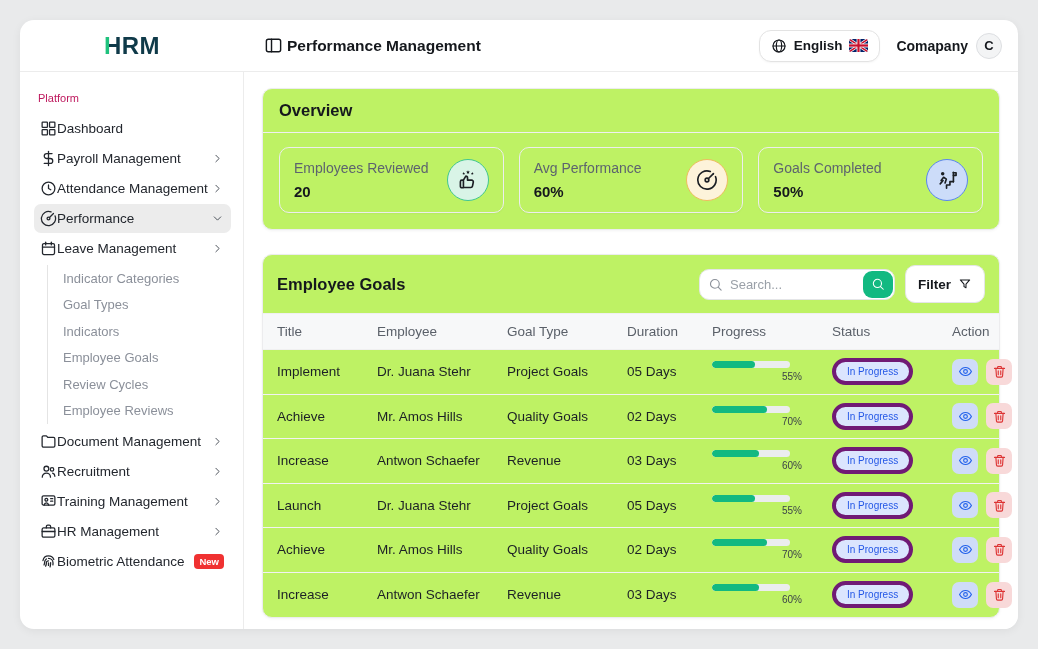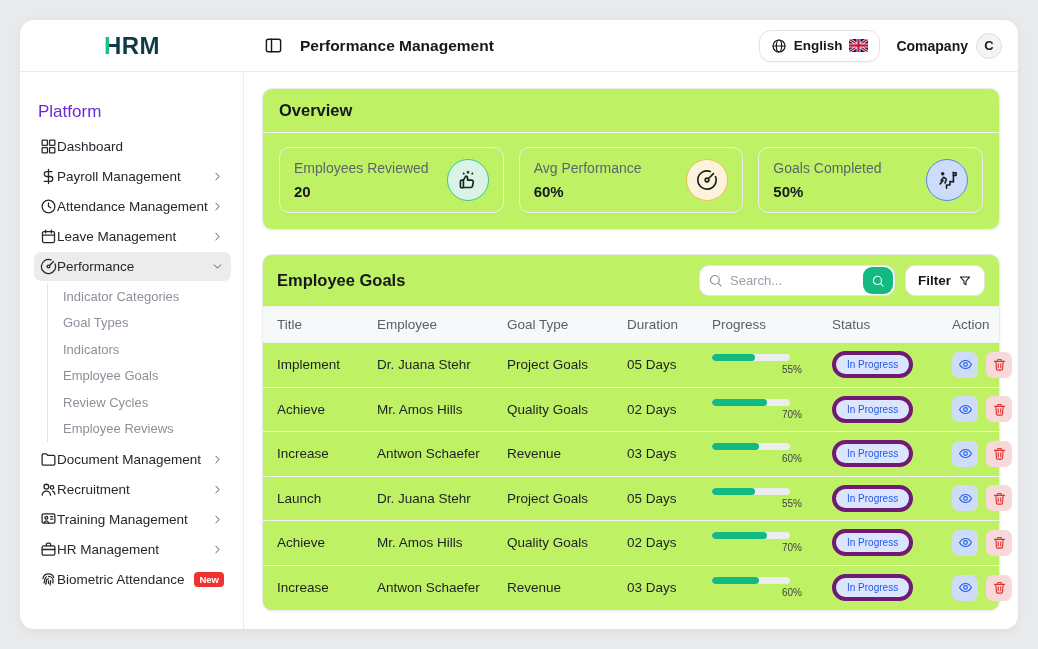--- a/index.html
+++ b/index.html
@@ -14,34 +14,34 @@
     position:absolute; left:20px; top:20px; width:998px; height:609px;
     background:#fff; border-radius:14px;
     box-shadow:0 2px 10px rgba(0,0,0,.06);
     display:flex; flex-direction:column; overflow:hidden;
   }
   
   .header { height:52px; flex:0 0 52px; display:flex; align-items:center; border-bottom:1px solid #ececec; }
   .logo-zone { width:224px; flex:0 0 224px; display:flex; justify-content:center; align-items:center; }
   .logo { font-size:24px; font-weight:800; letter-spacing:.5px; color:#0f3a49; }
   .logo .h2tone { background:linear-gradient(90deg,#1fc27d 0 27%,#0f3a49 27%); -webkit-background-clip:text; background-clip:text; color:transparent; }
-  .head-main { flex:1; display:flex; align-items:center; gap:17px; padding:0 16px 0 20px; }
+  .head-main { flex:1; display:flex; align-items:center; gap:4px; padding:0 16px 0 20px; }
   .page-title { font-size:15.5px; font-weight:700; color:#15181d; }
   .head-right { margin-left:auto; display:flex; align-items:center; gap:16px; }
   .lang-btn { display:flex; align-items:center; gap:7px; height:32px; padding:0 11px; background:#fff;
     border:1px solid #e3e3e3; border-radius:12px; font-size:13.5px; font-weight:600; color:#15181d; cursor:pointer;
     box-shadow:0 1px 2px rgba(0,0,0,.04); }
   .flag { width:19px; height:13px; border-radius:2.5px; overflow:hidden; display:inline-block; }
   .company { display:flex; align-items:center; gap:8px; font-size:14px; font-weight:600; color:#15181d; cursor:pointer; }
   .avatar { width:26px; height:26px; border-radius:50%; background:#f3f4f5; border:1px solid #dcdee1;
     display:flex; align-items:center; justify-content:center; font-size:13px; font-weight:700; color:#15181d; }
   
   .body-wrap { flex:1; display:flex; min-height:0; }
   .sidebar { width:224px; flex:0 0 224px; border-right:1px solid #ececec; padding:12px 12px 8px 14px; overflow:hidden; }
-  .platform { font-size:17px; color:#6d28d9; margin:18px 0 10px 4px; }
+  .platform { font-size:11px; color:#be185d; margin:8px 0 10px 4px; }
   .side-item { display:flex; align-items:center; height:29px; padding:0 7px 0 6px; border-radius:7px;
     font-size:13.5px; color:#23272e; cursor:pointer; margin-bottom:1px; }
   .side-item.active { background:#ececec; }
   .side-item .ic { width:17px; height:17px; flex:0 0 17px; color:#23272e; }
   .side-item .ic svg, .chev svg, .ic svg { width:100%; height:100%; display:block; }
   .side-label { flex:1; white-space:nowrap; overflow:hidden; }
   .chev { width:13px; height:13px; color:#4b5159; flex:0 0 13px; }
   .new-badge { background:#f03131; color:#fff; font-size:9.5px; font-weight:700; padding:2px 5px; border-radius:4px; margin-left:2px; }
   .submenu { margin:2px 0 3px 13px; border-left:1px solid #e4e4e4; padding-left:15px; }
   .sub-item { font-size:13px; color:#8b909a; height:26.5px; display:flex; align-items:center; cursor:pointer; white-space:nowrap; }
@@ -63,21 +63,21 @@
   .goals-title { font-size:16.5px; font-weight:700; color:#15181d; }
   .goals-ctrl { margin-left:auto; display:flex; align-items:center; gap:10px; }
   .search-wrap { position:relative; width:196px; height:31px; }
   .search-wrap input { width:100%; height:100%; border:1px solid #e4e5e7; border-radius:10px; padding:0 36px 0 30px;
     font-size:13px; color:#333; outline:none; font-family:"Liberation Sans",sans-serif; background:#fff; }
   .search-wrap input::placeholder { color:#9aa0a8; }
   .search-glyph { position:absolute; left:9px; top:8px; width:15px; height:15px; color:#8b919a; }
   .search-btn { position:absolute; right:2px; top:2px; width:30px; height:27px; background:#12b981; border:none;
     border-radius:9px; display:flex; align-items:center; justify-content:center; color:#fff; cursor:pointer; }
   .search-btn svg { width:14px; height:14px; }
-  .filter-btn { height:31px; display:flex; align-items:center; gap:7px; padding:0 12px; border:1px solid #e4e5e7;
+  .filter-btn { height:38px; display:flex; align-items:center; gap:7px; padding:0 12px; border:1px solid #e4e5e7;
     border-radius:10px; background:#fff; font-size:13.5px; font-weight:600; color:#15181d; cursor:pointer; }
   .filter-btn svg { width:14px; height:14px; color:#15181d; }
   .tgrid { display:grid; grid-template-columns:100px 130px 120px 85px 120px 120px 1fr; align-items:center; padding:0 14px; }
   .thead { background:#f7f8f9; border-top:1px solid #f0f0f1; border-bottom:1px solid #f0f0f1; height:37px; }
   .thead .th { font-size:13.5px; color:#5a6069; }
   .th.right, .td.right { text-align:right; }
   .trow { height:44.5px; border-bottom:1px solid #f2f2f3; }
   .trow:last-child { border-bottom:none; }
   .td { font-size:13.5px; color:#1c2026; }
   .pwrap { width:90px; }
@@ -178,48 +178,48 @@
                 <path d="M12 7v5l3.2 1.8"></path>
               </svg>
             </span>
             <span class="side-label">Attendance Management</span>
             <span class="chev">
               <svg viewBox="0 0 24 24" fill="none" stroke="currentColor" stroke-width="1.8" stroke-linecap="round" stroke-linejoin="round">
                 <path d="m9 6 6 6-6 6"></path>
               </svg>
             </span>
           </div>
+          <div class="side-item active">
+            <span class="ic ">
+              <svg viewBox="0 0 24 24" fill="none" stroke="currentColor" stroke-width="1.8" stroke-linecap="round" stroke-linejoin="round">
+                <path d="M15.6 2.7a10 10 0 1 0 5.7 5.7"></path>
+                <circle cx="12" cy="12" r="2"></circle>
+                <path d="M13.4 10.6 19 5"></path>
+              </svg>
+            </span>
+            <span class="side-label">Performance</span>
+            <span class="chev">
+              <svg viewBox="0 0 24 24" fill="none" stroke="currentColor" stroke-width="1.8" stroke-linecap="round" stroke-linejoin="round">
+                <path d="m6 9 6 6 6-6"></path>
+              </svg>
+            </span>
+          </div>
           <div class="side-item">
             <span class="ic ">
               <svg viewBox="0 0 24 24" fill="none" stroke="currentColor" stroke-width="1.8" stroke-linecap="round" stroke-linejoin="round">
                 <rect x="3.5" y="5" width="17" height="15.5" rx="2"></rect>
                 <line x1="3.5" y1="10" x2="20.5" y2="10"></line>
                 <line x1="8" y1="3" x2="8" y2="7"></line>
                 <line x1="16" y1="3" x2="16" y2="7"></line>
               </svg>
             </span>
             <span class="side-label">Leave Management</span>
             <span class="chev">
               <svg viewBox="0 0 24 24" fill="none" stroke="currentColor" stroke-width="1.8" stroke-linecap="round" stroke-linejoin="round">
                 <path d="m9 6 6 6-6 6"></path>
-              </svg>
-            </span>
-          </div>
-          <div class="side-item active">
-            <span class="ic ">
-              <svg viewBox="0 0 24 24" fill="none" stroke="currentColor" stroke-width="1.8" stroke-linecap="round" stroke-linejoin="round">
-                <path d="M15.6 2.7a10 10 0 1 0 5.7 5.7"></path>
-                <circle cx="12" cy="12" r="2"></circle>
-                <path d="M13.4 10.6 19 5"></path>
-              </svg>
-            </span>
-            <span class="side-label">Performance</span>
-            <span class="chev">
-              <svg viewBox="0 0 24 24" fill="none" stroke="currentColor" stroke-width="1.8" stroke-linecap="round" stroke-linejoin="round">
-                <path d="m6 9 6 6 6-6"></path>
               </svg>
             </span>
           </div>
           <div class="submenu">
             <div class="sub-item">Indicator Categories</div>
             <div class="sub-item">Goal Types</div>
             <div class="sub-item">Indicators</div>
             <div class="sub-item">Employee Goals</div>
             <div class="sub-item">Review Cycles</div>
             <div class="sub-item">Employee Reviews</div>

